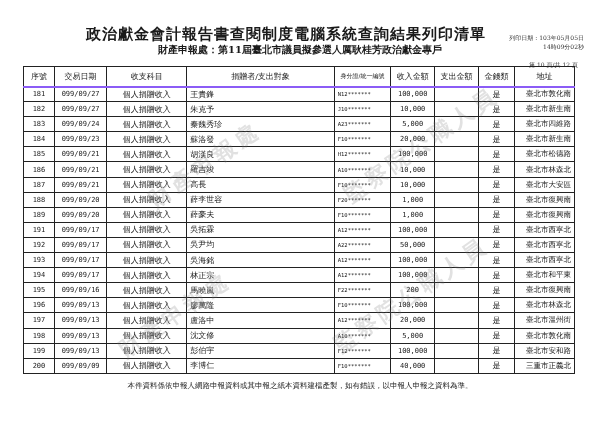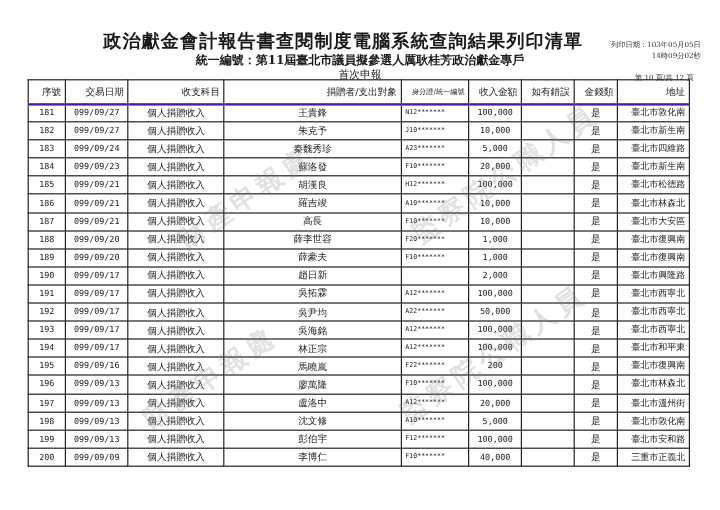--- a/index.html
+++ b/index.html
@@ -38,27 +38,27 @@
       table-layout: fixed;
       font-size: 8px;
     }
     table.grid th, table.grid td {
       border: 1px solid #222;
       height: 15.1px;
       padding: 0 3px;
       white-space: nowrap; overflow: hidden;
     }
     table.grid thead th {
-      height: 20px; font-weight: normal; font-size: 8px; text-align: right;
-      border-bottom: 2px solid #4c1d95;
+      height: 20px; font-weight: normal; font-size: 8px; text-align: center;
+      border-bottom: 2px solid #8b5cf6;
     }
     table.grid thead th.small { font-size: 6px; }
     td.c { text-align: center; }
     td.r { text-align: right; }
-    td.l { text-align: center; }
+    td.l { text-align: left; }
     td.mono { font-family: "DejaVu Sans Mono", "Liberation Mono", monospace; font-size: 7px; }
     td.idc { font-family: "DejaVu Sans Mono", monospace; font-size: 5.5px; text-align: left; padding-left: 4px; }
     td.amt { font-family: "DejaVu Sans Mono", monospace; font-size: 7px; text-align: center; border-right: 2px solid #222; }
     td.addr { font-size: 7.5px; text-align: right; }
     table.grid { border: 1.5px solid #222; }
     .footnote {
       position: absolute; left: 0; top: 381px; width: 600px;
       text-align: center; font-size: 7.5px;
     }
     .watermark {
@@ -67,22 +67,21 @@
       transform: rotate(-35deg); pointer-events: none; white-space: nowrap;
       font-family: "DejaVu Serif", serif;
     }
   </style>
 </head>
 <body>
 
 <div class="page">
 
   <div class="title">政治獻金會計報告書查閱制度電腦系統查詢結果列印清單</div>
-  <div class="subtitle">統一編號：第11屆臺北市議員擬參選人厲耿桂芳政治獻金專戶</div>
-  <div class="report-type">首次申報</div>
+  <div class="subtitle">財產申報處：第11屆臺北市議員擬參選人厲耿桂芳政治獻金專戶</div>
 
   <div class="print-info">
     <div>列印日期：103年05月05日</div>
     <div>14時09分02秒</div>
   </div>
   <div class="page-info">第 10 頁/共 12 頁</div>
 
   <table class="grid">
     <colgroup>
       <col style="width:29px">
@@ -96,21 +95,21 @@
       <col style="width:56px">
     </colgroup>
     <thead>
       <tr>
         <th>序號</th>
         <th>交易日期</th>
         <th>收支科目</th>
         <th>捐贈者/支出對象</th>
         <th class="small">身分證/統一編號</th>
         <th>收入金額</th>
-        <th>如有錯誤</th>
+        <th>支出金額</th>
         <th>金錢類</th>
         <th>地址</th>
       </tr>
     </thead>
     <tbody id="tbody">
         <tr>
           <td class="c mono">181</td>
           <td class="c mono">099/09/27</td>
           <td class="c">個人捐贈收入</td>
           <td class="l">王貴鋒</td>
@@ -202,31 +201,20 @@
           <td class="c mono">099/09/20</td>
           <td class="c">個人捐贈收入</td>
           <td class="l">薛豪夫</td>
           <td class="idc">F10*******</td>
           <td class="amt">1,000</td>
           <td class="r"></td>
           <td class="c">是</td>
           <td class="addr">臺北市復興南</td>
         </tr>
         <tr>
-          <td class="c mono">190</td>
-          <td class="c mono">099/09/17</td>
-          <td class="c">個人捐贈收入</td>
-          <td class="l">趙日新</td>
-          <td class="idc"></td>
-          <td class="amt">2,000</td>
-          <td class="r"></td>
-          <td class="c">是</td>
-          <td class="addr">臺北市興隆路</td>
-        </tr>
-        <tr>
           <td class="c mono">191</td>
           <td class="c mono">099/09/17</td>
           <td class="c">個人捐贈收入</td>
           <td class="l">吳拓霖</td>
           <td class="idc">A12*******</td>
           <td class="amt">100,000</td>
           <td class="r"></td>
           <td class="c">是</td>
           <td class="addr">臺北市西寧北</td>
         </tr>
@@ -325,18 +313,19 @@
           <td class="l">李博仁</td>
           <td class="idc">F10*******</td>
           <td class="amt">40,000</td>
           <td class="r"></td>
           <td class="c">是</td>
           <td class="addr">三重市正義北</td>
         </tr>
       </tbody>
   </table>
 
+  <div class="footnote">本件資料係依申報人網路申報資料或其申報之紙本資料建檔產製，如有錯誤，以申報人申報之資料為準。</div>
 
   <div class="watermark" style="left:330px; top:130px;">監察院公職人員</div>
   <div class="watermark" style="left:140px; top:150px;">財產申報處</div>
   <div class="watermark" style="left:320px; top:280px;">監察院公職人員</div>
   <div class="watermark" style="left:110px; top:300px;">財產申報處</div>
 </div>
 
 </body></html>

